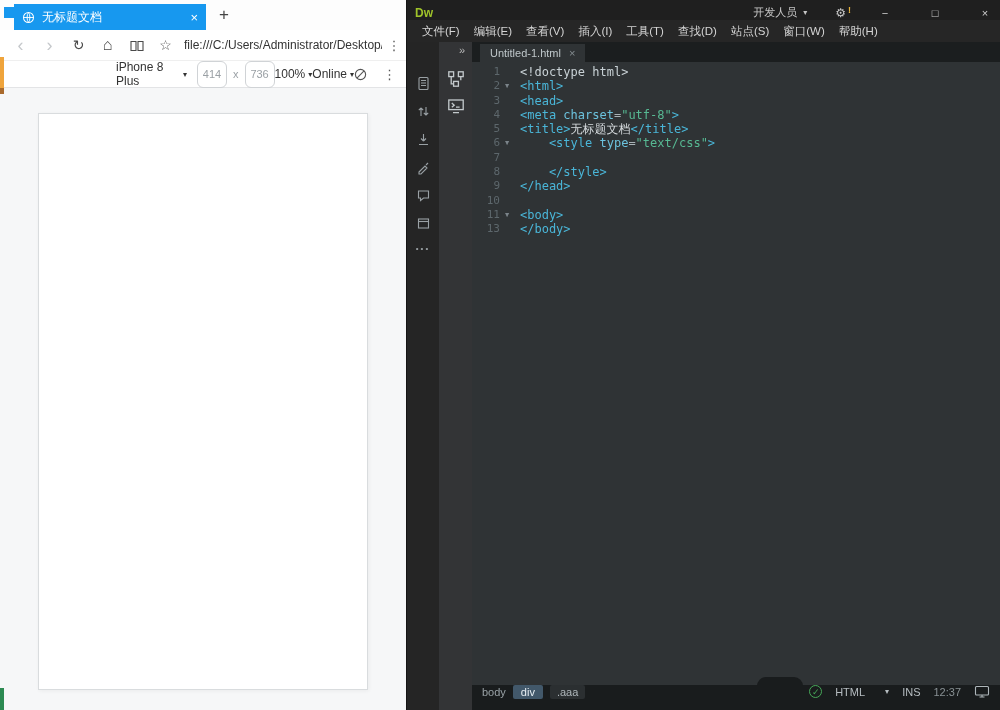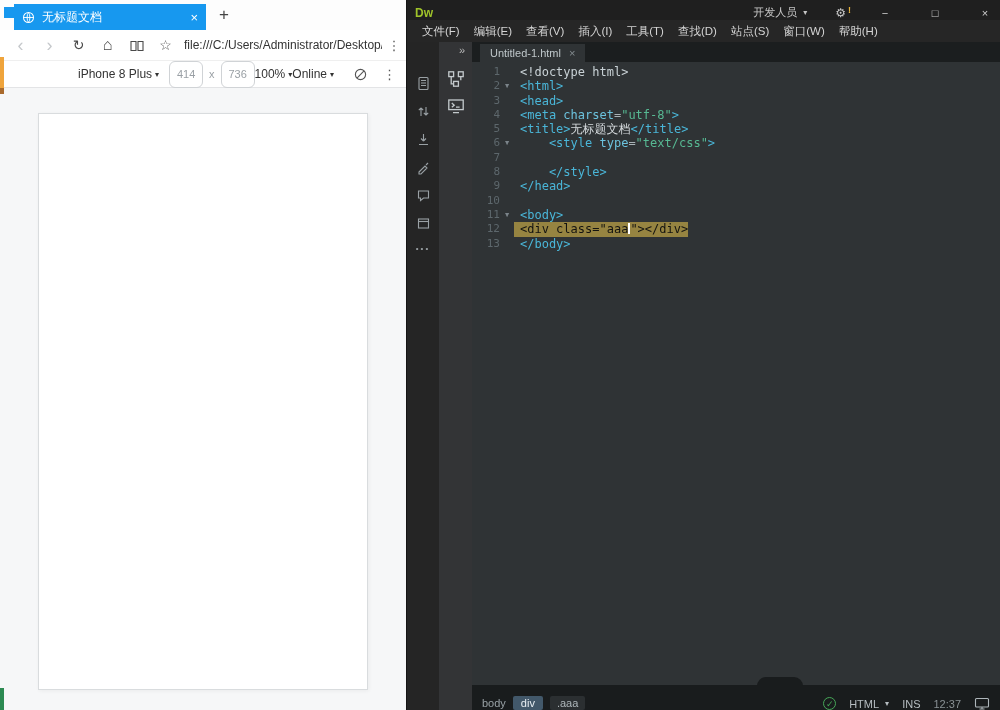--- a/index.html
+++ b/index.html
@@ -24,21 +24,21 @@
 
   .b-navbar{height:30px;display:flex;align-items:center;background:#fff;padding-left:6px}
   .nav-ic{width:29px;text-align:center;color:#4a4a4a;font-size:14px;flex:none}
   .nav-ic.big{font-size:18px;line-height:1}
   .nav-ic.dis{color:#c5c8cb}
   .addr{flex:1;font-size:12px;color:#333;white-space:nowrap;overflow:hidden;margin-left:4px}
   .b-navbar .menu3{width:24px;text-align:center;color:#555;font-size:13px;flex:none}
 
   .b-devbar{height:28px;display:flex;align-items:center;background:#fff;font-size:12px;color:#333;
     border-top:1px solid #efefef;border-bottom:1px solid #e3e4e6}
-  .dev-name{margin-left:78px;display:flex;align-items:center}
+  .dev-name{margin-left:116px;display:flex;align-items:center}
   .caret{font-size:8px;margin-left:3px;color:#333}
   .dim-box{width:34px;height:27px;border:1px solid #d0d3d6;border-radius:6px;color:#9aa0a5;font-size:11px;
     display:flex;align-items:center;justify-content:center;margin-left:10px}
   .times{color:#9aa0a5;margin-left:6px;font-size:11px}
   .dev-sel{margin-left:0;display:flex;align-items:center}
   .dev-right{margin-left:auto;display:flex;align-items:center;gap:16px;padding-right:10px}
   .b-devbar .menu3{color:#555;font-size:13px}
 
   .b-viewport{height:622px;background:#f6f7f8;position:relative}
   .b-page{position:absolute;left:38px;top:25px;width:330px;height:577px;background:#fff;
@@ -84,31 +84,31 @@
   .tk-tag{color:#4ab6d8}
   .tk-attr{color:#6cc3de}
   .tk-punct{color:#a9b2b6}
   .tk-val{color:#57b993}
   .tk-txt{color:#d6dbde}
   .tk-doc{color:#c9d2d6}
   .content.hl{background:#968441}
   .content.hl .tk-hl{color:#131310}
   .caret-i{display:inline-block;width:2px;height:11px;background:#fff;vertical-align:-1px}
 
-  .statusbar{height:25px;background:#191c1d;position:relative;display:flex;align-items:flex-end;
+  .statusbar{height:25px;background:#191c1d;position:relative;display:flex;align-items:flex-start;
     gap:7px;padding:0 10px;font-size:11px}
   .bump{position:absolute;left:285px;top:-8px;width:46px;height:9px;background:#191c1d;
     border-radius:23px 23px 0 0}
   .crumb{color:#98a1a5}
   .crumb.pill-blue{background:#42586a;color:#e6edf2;border-radius:2px;padding:1px 8px}
   .crumb.pill-dark{background:#2b2f31;color:#aeb6ba;border-radius:2px;padding:1px 7px}
   .sb-right{margin-left:auto;display:flex;align-items:center;gap:13px;color:#b6bdc1}
   .lint{width:13px;height:13px;border:1px solid #46a758;border-radius:50%;color:#46a758;
     font-size:9px;display:flex;align-items:center;justify-content:center;flex:none}
-  .sb-sel{display:flex;align-items:center;gap:3px}
+  .sb-sel{display:flex;align-items:center;gap:17px}
   .sb-sel .caret{color:#b6bdc1}
   .sb-dim{color:#899194}
   .sb-mon svg{stroke:#aeb6ba;fill:none;stroke-width:1.1;display:block}
 </style>
 </head>
 <body>
 
 <div class="screen">
 
   <section class="browser">
@@ -303,25 +303,20 @@
             </div>
             <div class="code-row">
               <span class="gutter">10</span>
               <span class="fold"></span>
               <span class="content"></span>
             </div>
             <div class="code-row">
               <span class="gutter">11</span>
               <span class="fold">▼</span>
               <span class="content"><span class="tk-tag">&lt;body&gt;</span></span>
-            </div>
-            <div class="code-row">
-              <span class="gutter">12</span>
-              <span class="fold"></span>
-              <span class="content hl"><span class="tk-hl">&lt;div class="aaa</span><span class="caret-i"></span><span class="tk-hl">"&gt;&lt;/div&gt;</span></span>
             </div>
             <div class="code-row">
               <span class="gutter">13</span>
               <span class="fold"></span>
               <span class="content"><span class="tk-tag">&lt;/body&gt;</span></span>
             </div>
           </div>
 
         <div class="statusbar">
           <span class="bump"></span>

